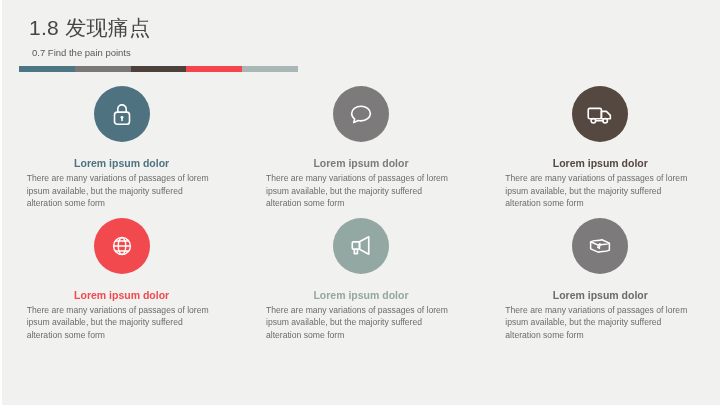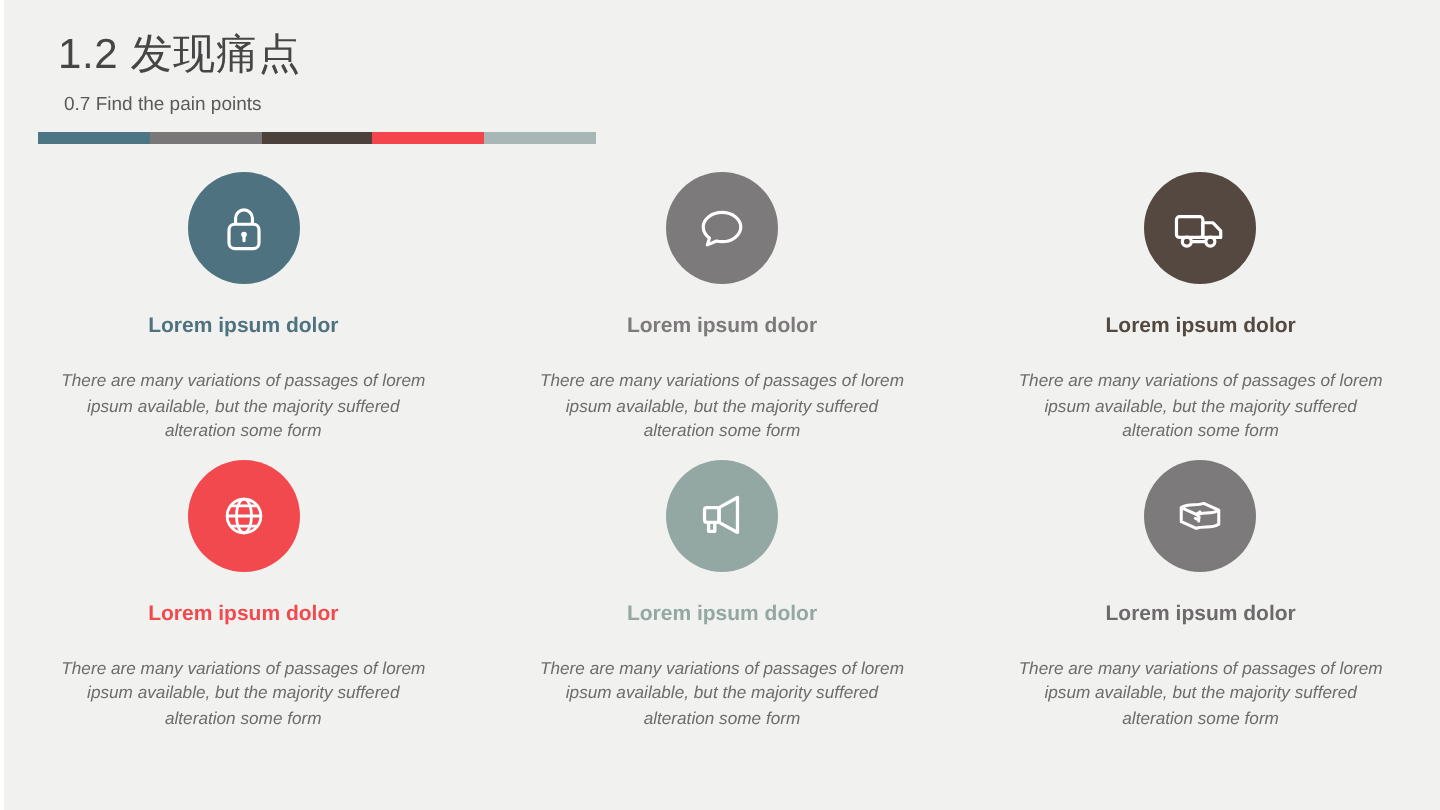--- a/index.html
+++ b/index.html
@@ -85,35 +85,33 @@
   .circle svg { display: block; }
   .item-title {
     margin-top: 14px;
     font-size: 10.5px;
     font-weight: bold;
     line-height: 14px;
     text-align: right;
     white-space: nowrap;
   }
   .item-body {
-    margin-top: 14px;
+    margin-top: 2px;
     font-size: 8.6px;
     line-height: 12.6px;
     color: #6c6c6c;
-    text-align: center;
     width: 190px;
-    font-style: italic;
   }
 </style>
 </head>
 <body>
 
 <div class="slide" style="background: rgb(241, 241, 239);">
 
-  <div class="title-cn">1.2 发现痛点</div>
+  <div class="title-cn">1.8 发现痛点</div>
   <div class="title-en">0.7 Find the pain points</div>
 
   <div class="rule">
     <span style="background: rgb(77, 118, 132);"></span>
     <span style="background: rgb(122, 119, 121);"></span>
     <span style="background: rgb(76, 65, 59);"></span>
     <span style="background: rgb(244, 68, 76);"></span>
     <span style="background: rgb(168, 182, 182);"></span>
   </div>
 

